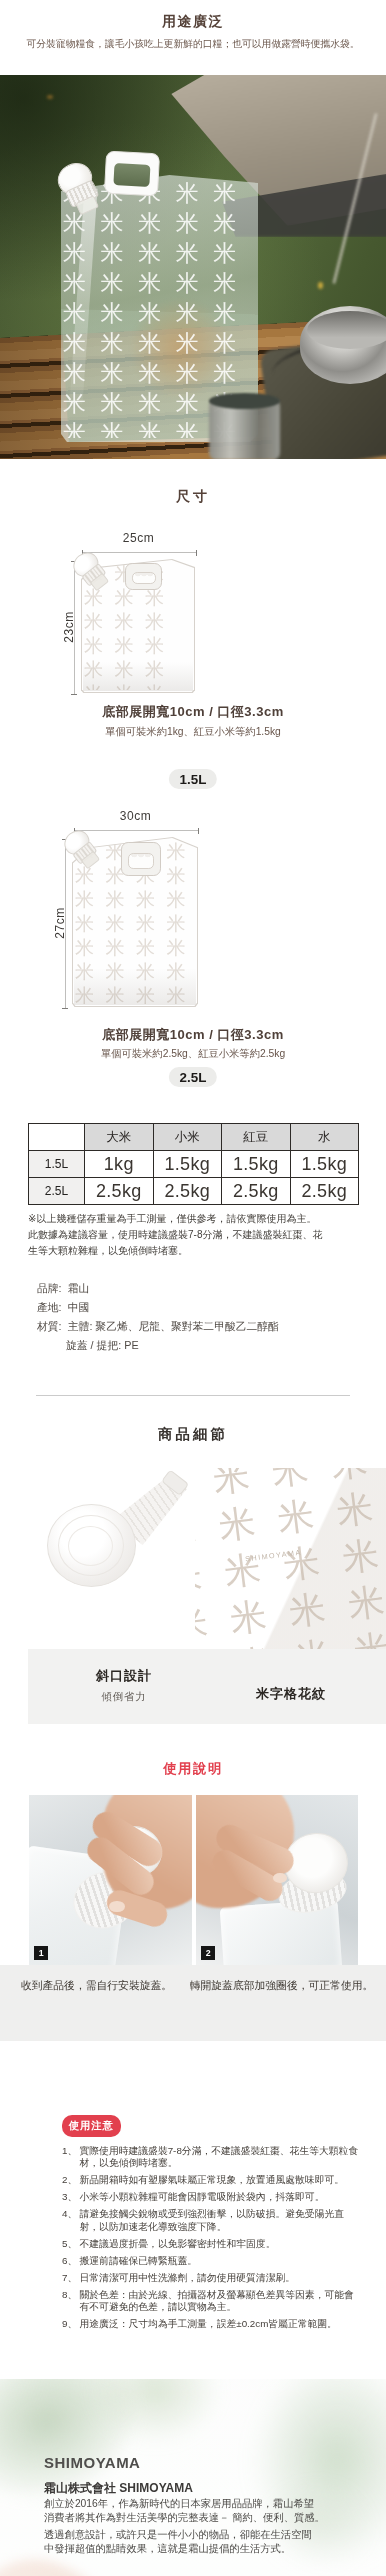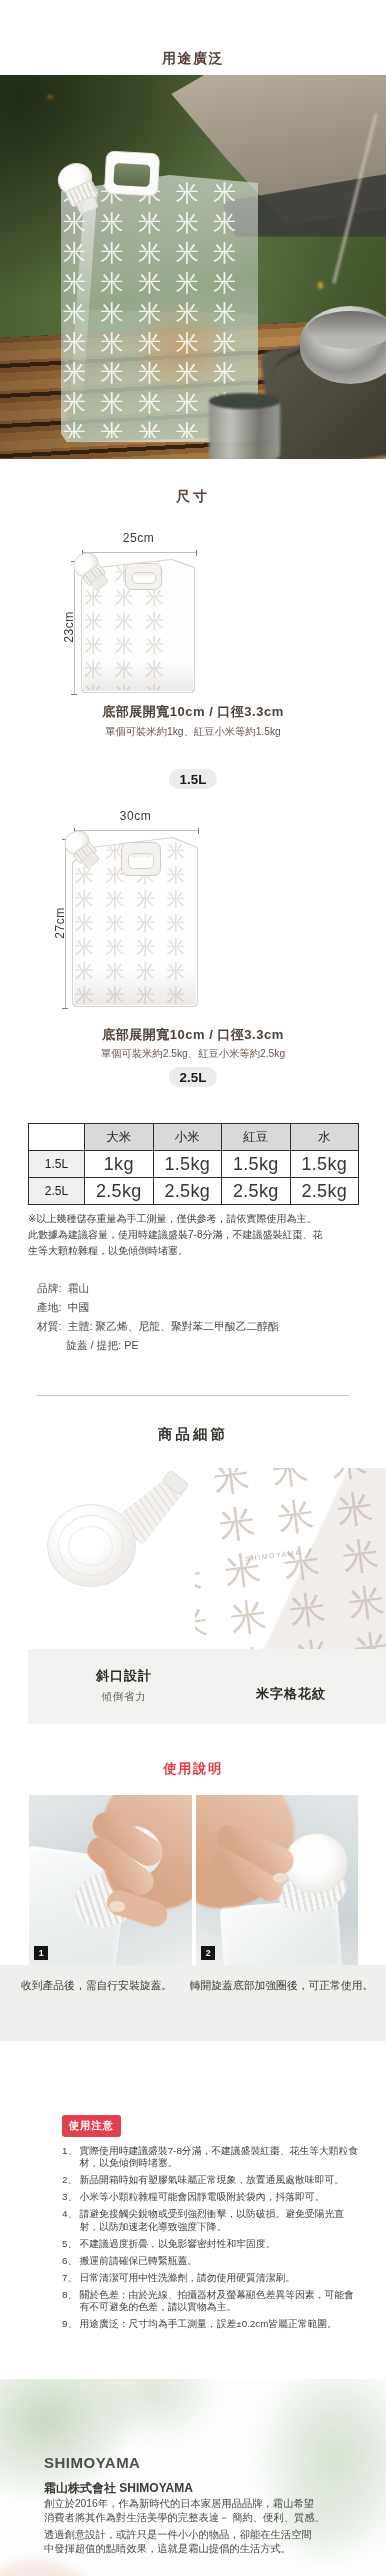--- a/index.html
+++ b/index.html
@@ -150,41 +150,42 @@
   .ph-disc{position:absolute;border-radius:50%;border:0.5px solid #e8e6e2;
         background:radial-gradient(circle at 45% 40%,#fdfdfc 40%,#eceae7 75%,#dfdcd8);}
   .finger{position:absolute;border-radius:14.4px;filter:blur(0.5px);}
   .palm{position:absolute;filter:blur(1px);}
   .nail{position:absolute;border-radius:50%;background:#f2dccd;}
   .step-strip{left:0;top:1965px;width:386px;height:76px;background:#efefee;}
   .step-cap{position:absolute;top:1979px;font-size:10.8px;color:#3c3731;text-align:center;}
 
   
   .notice-badge{left:62px;top:2115px;background:#e2404e;color:#fff;font-size:10.3px;font-weight:700;
-        padding:4.1px 6.7px;border-radius:3px;letter-spacing:1px;}
+        padding:4.1px 6.7px;border-radius:10px;letter-spacing:1px;}
   .nlist{left:62px;top:2145px;width:300px;}
   .n-item{display:flex;margin-bottom:4.6px;font-size:9.8px;line-height:12.4px;color:#46413c;}
   .n-item .no{flex:0 0 17.5px;}
   .n-item .tx{flex:1;}
 
   
   .footer{left:0;top:2379px;width:386px;height:323px;overflow:hidden;background:#fcfdfc;}
   .blob{position:absolute;border-radius:50%;}
   .f-logo{position:absolute;left:44px;top:75px;font-size:15px;font-weight:700;letter-spacing:0.5px;color:#4f4e4c;
         transform:scaleY(.96);}
   .f-company{position:absolute;left:44px;top:101px;font-size:12px;font-weight:600;color:#3c3a38;}
   .f-para{position:absolute;left:44px;font-size:10.3px;line-height:14px;color:#4b4946;}
   .veil{position:absolute;inset:0;background:linear-gradient(rgba(255,255,255,.18),rgba(255,255,255,.35) 45%,rgba(255,255,255,.55) 72%);}
 </style>
 </head>
 <body>
 
 <div class="page">
 
-  <div class="abs center h-brown" style="top:13.4px;margin-top:37px;">用途廣泛</div>
+  <div class="abs center h-brown" style="top:13.4px;">用途廣泛</div>
+  <div class="abs center sub-brown" style="top:38px;">可分裝寵物糧食，讓毛小孩吃上更新鮮的口糧；也可以用做露營時便攜水袋。</div>
 
   <div class="abs hero">
     <div class="abs leaf-speck soft"></div>
     <div class="abs tent soft"></div>
     <div class="abs tent-dark soft"></div>
     <div class="abs tent-pole soft"></div>
     <div class="abs drip soft"></div>
     <div class="abs table-wood"></div>
     <div class="abs table-shade"></div>
     <div class="abs pouch soft"></div>

